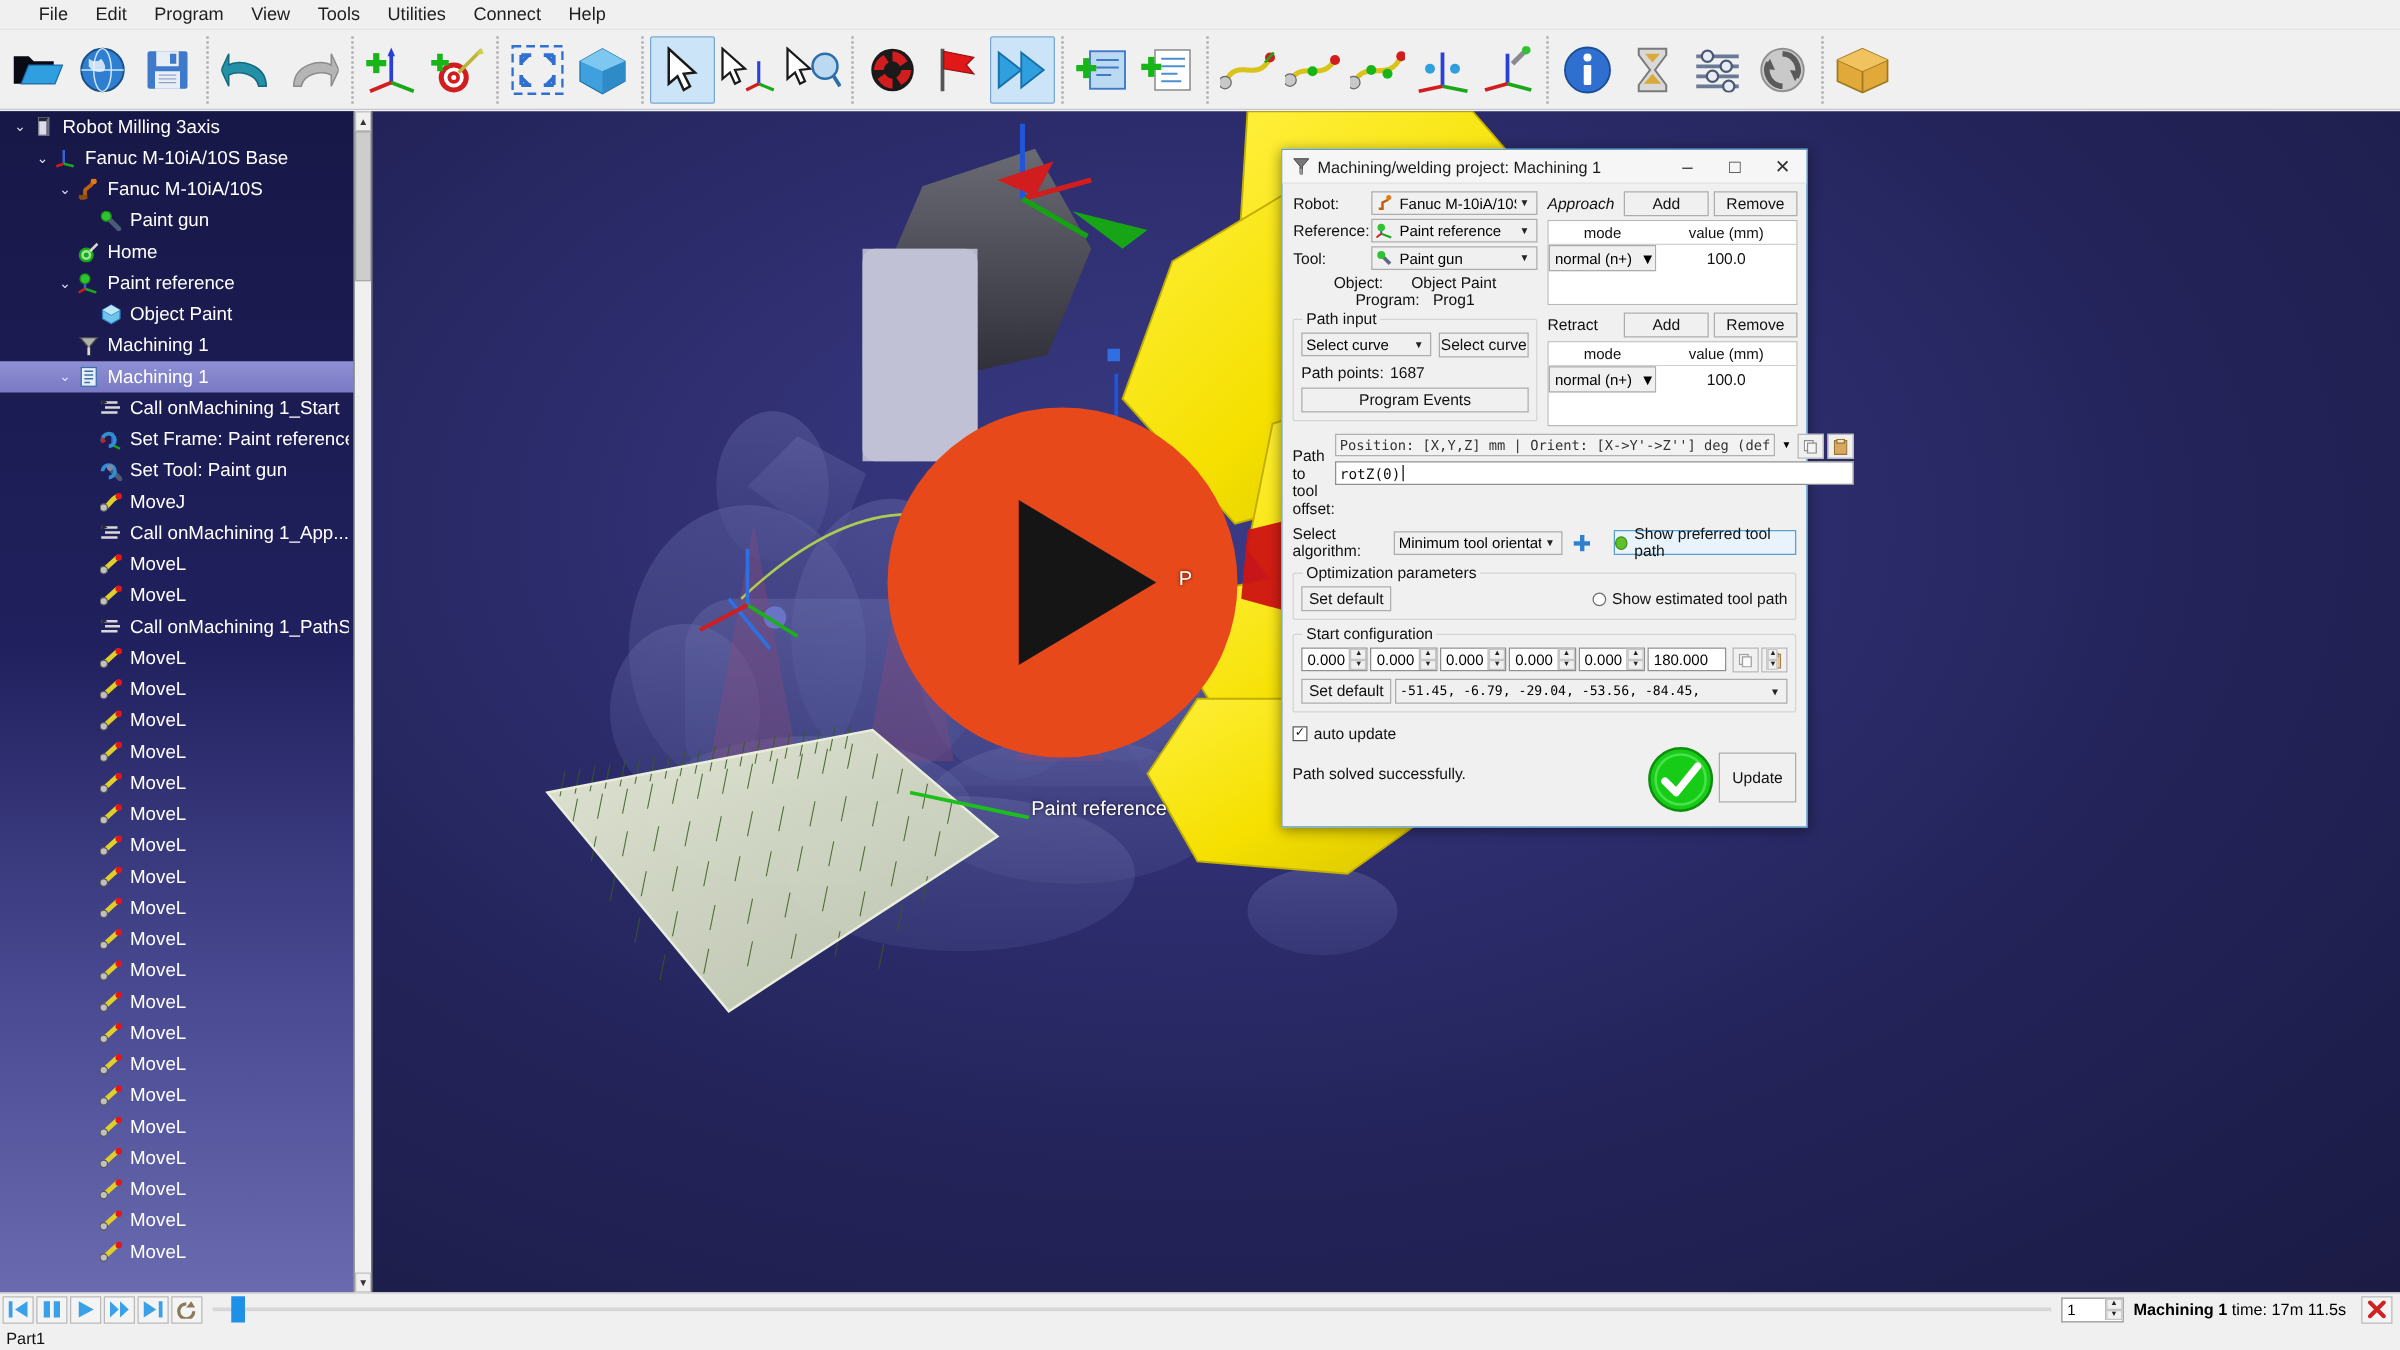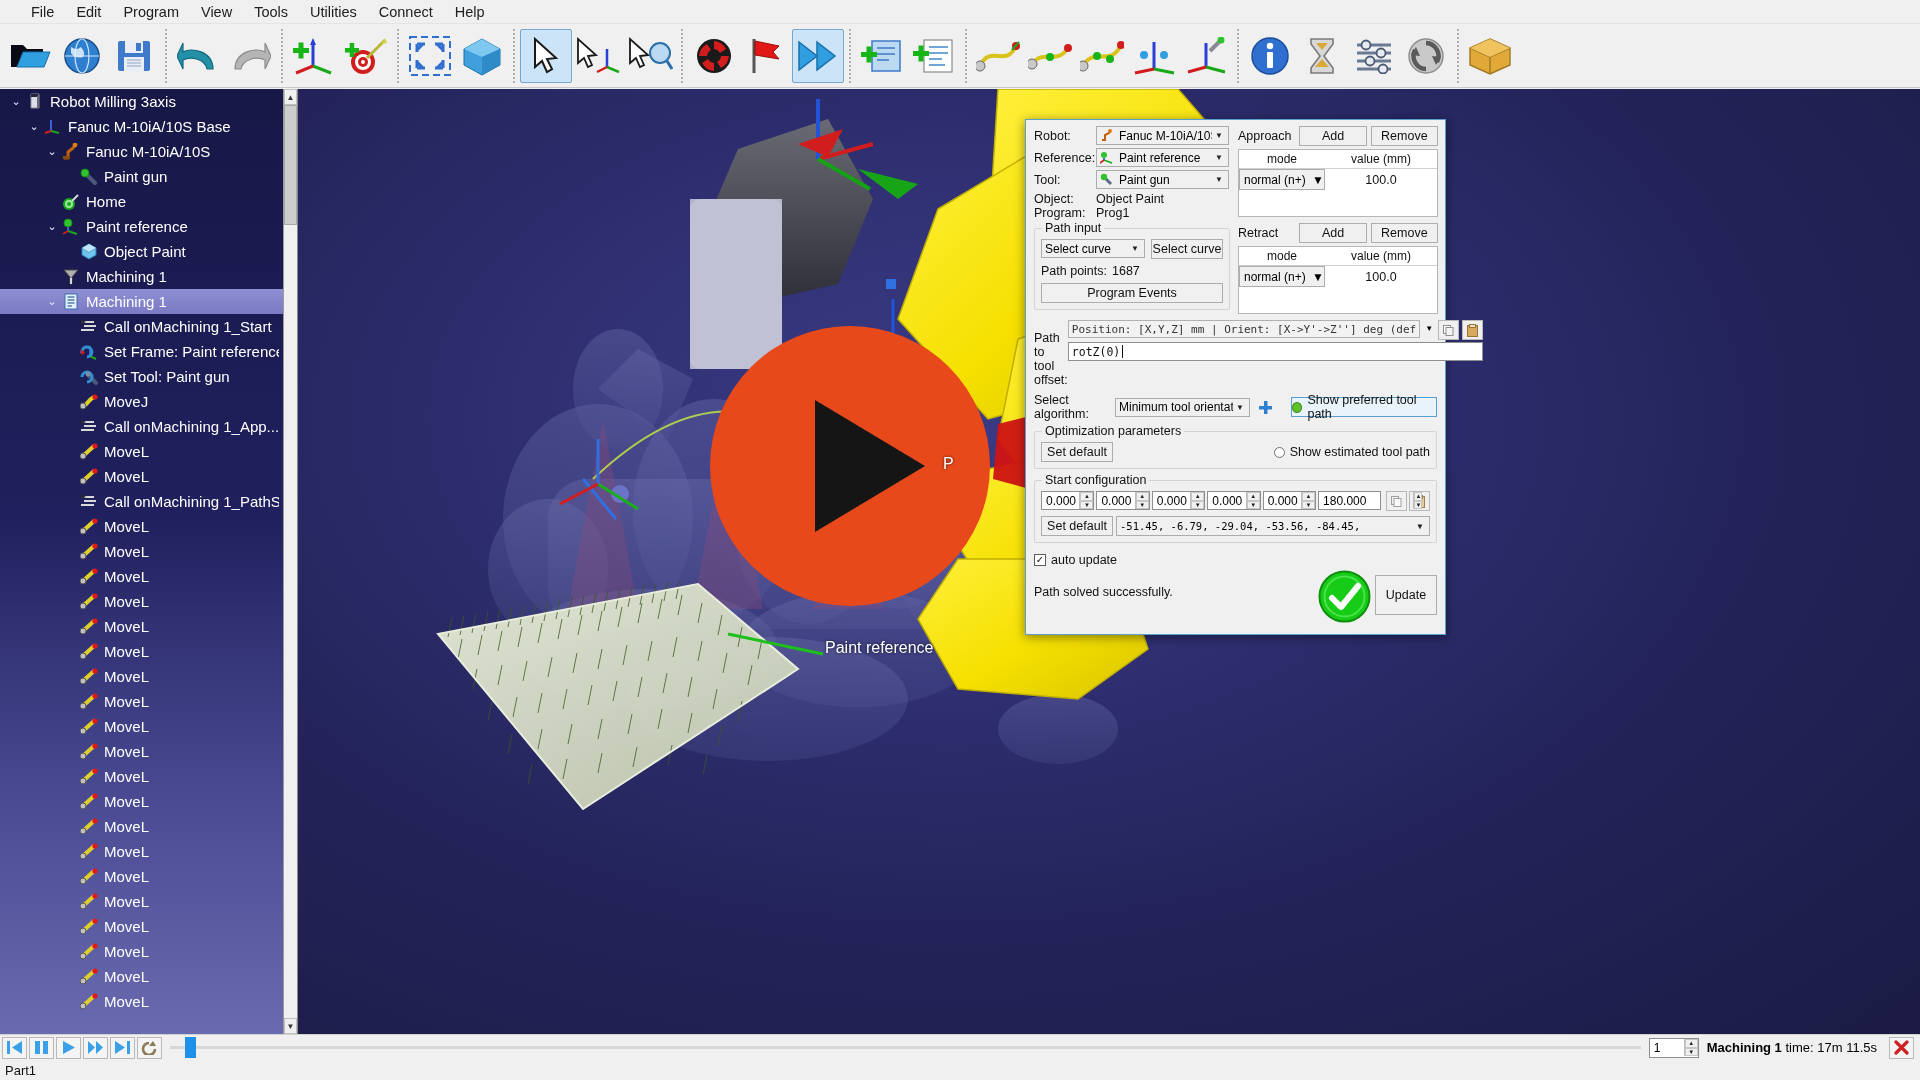--- a/index.html
+++ b/index.html
@@ -184,21 +184,21 @@
     margin-left: 6px;
   }
   .wbtn {
     width: 38px; height: 26px;
     display: flex; align-items: center; justify-content: center;
     font-size: 15px; color: #333;
   }
 
   #dlg-body { padding: 6px 8px 10px 8px; }
 
-  .row { display: flex; align-items: center; margin-bottom: 3px; }
+  .row { display: flex; align-items: center; margin-bottom: 3px; justify-content: center; }
   .lbl { color: #111; font-size: 12.5px; }
 
   .combo {
     background: #f0f0f0;
     border: 1px solid #acacac;
     height: 19px;
     display: flex; align-items: center;
     padding: 0 2px 0 3px;
     font-size: 12px;
     position: relative;
@@ -1252,20 +1252,30 @@
     <div id="play-overlay">
       <div id="play-tri"></div>
     </div>
   <div class="vp-label" style="left: 795px; top: 290px;">Fanuc M-10iA/10S Base</div>
       <div class="vp-label" style="left: 645px; top: 366px;">P</div>
       <div class="vp-label" style="left: 527px; top: 550px;">Paint reference</div>
     </div>
 </div>
 
 <div id="dialog">
+  <div id="dlg-title">
+    <svg width="14" height="15" viewBox="0 0 14 15">
+      <path d="M1,1 L13,1 L8,7 L8,13 L6,13 L6,7 Z" fill="#777" stroke="#444" stroke-width="0.8"></path>
+      <rect x="6" y="9" width="2" height="5" fill="#999"></rect>
+    </svg>
+    <div class="t-text">Machining/welding project: Machining 1</div>
+    <div class="wbtn">–</div>
+    <div class="wbtn">□</div>
+    <div class="wbtn close">✕</div>
+  </div>
 
   <div id="dlg-body">
 
     <div style="display:flex; gap:8px;">
 
       <div style="width:198px;">
         <div class="row">
           <div class="lbl" style="width:62px;">Robot:</div>
           <div class="combo" style="width:133px;">
             <span class="cb-icon">
@@ -1328,21 +1338,21 @@
             <span class="lbl">Path points:</span>
             <span class="lbl">1687</span>
           </div>
           <div class="btn" style="width:100%; margin-top:5px;">Program Events</div>
         </div>
       </div>
 
       <div style="width:200px;">
 
         <div style="display:flex; align-items:center; gap:4px;">
-          <div class="lbl" style="width:58px;">Approach</div>
+          <div class="lbl" style="width:58px;font-style:italic;">Approach</div>
           <div class="btn" style="width:68px;">Add</div>
           <div class="btn" style="width:68px;">Remove</div>
         </div>
         <div class="tbl" style="margin-top:3px;">
           <div class="th">
             <div style="width:86px;">mode</div>
             <div style="flex:1;">value (mm)</div>
           </div>
           <div class="tr">
             <div class="cell-mode" style="width:86px;">

